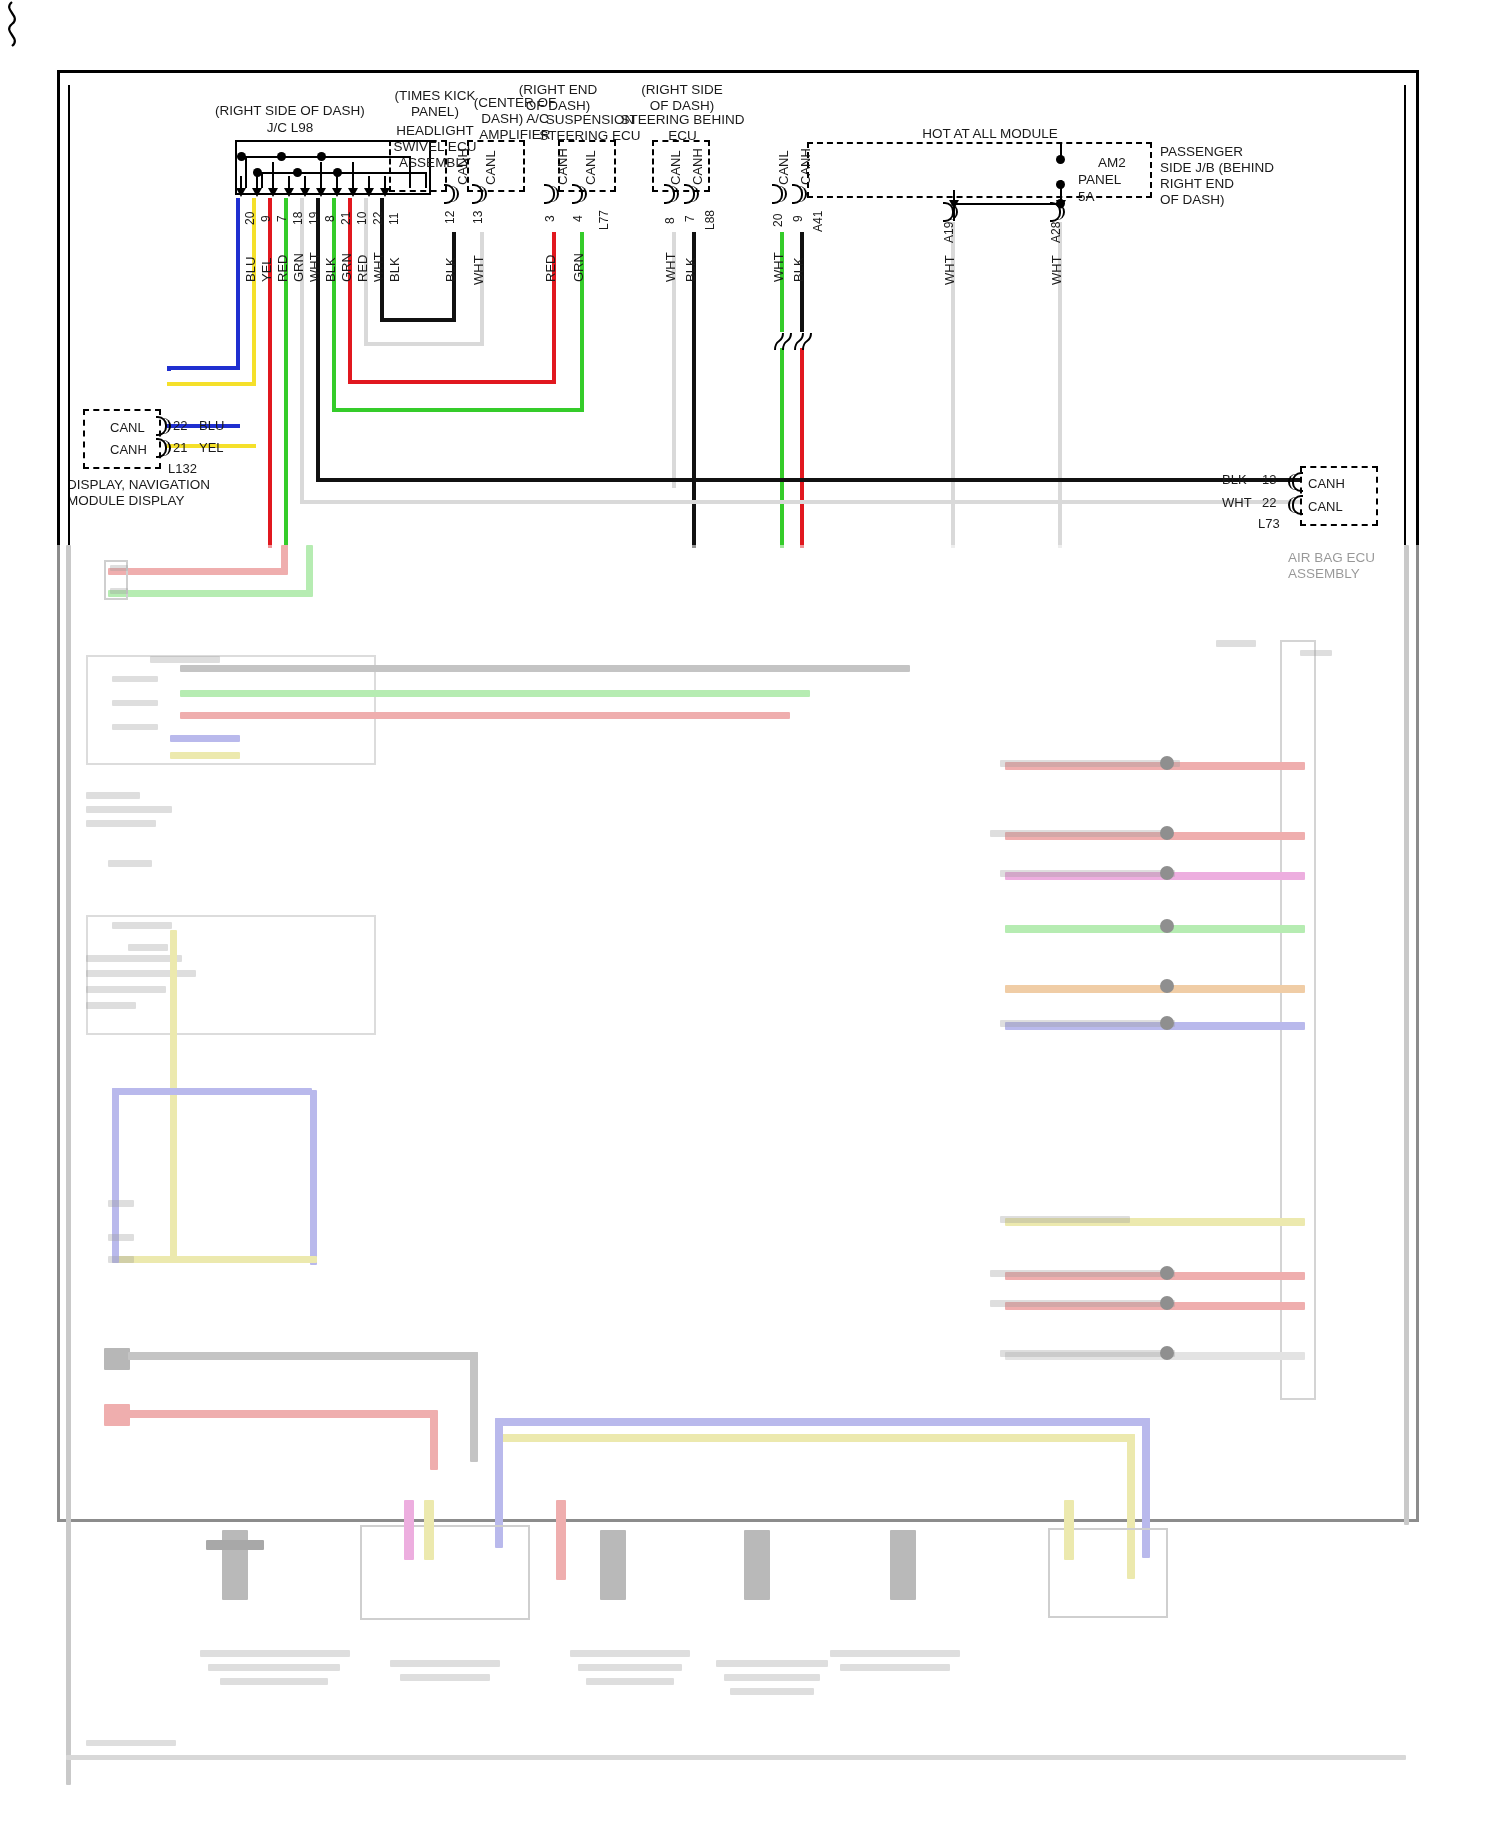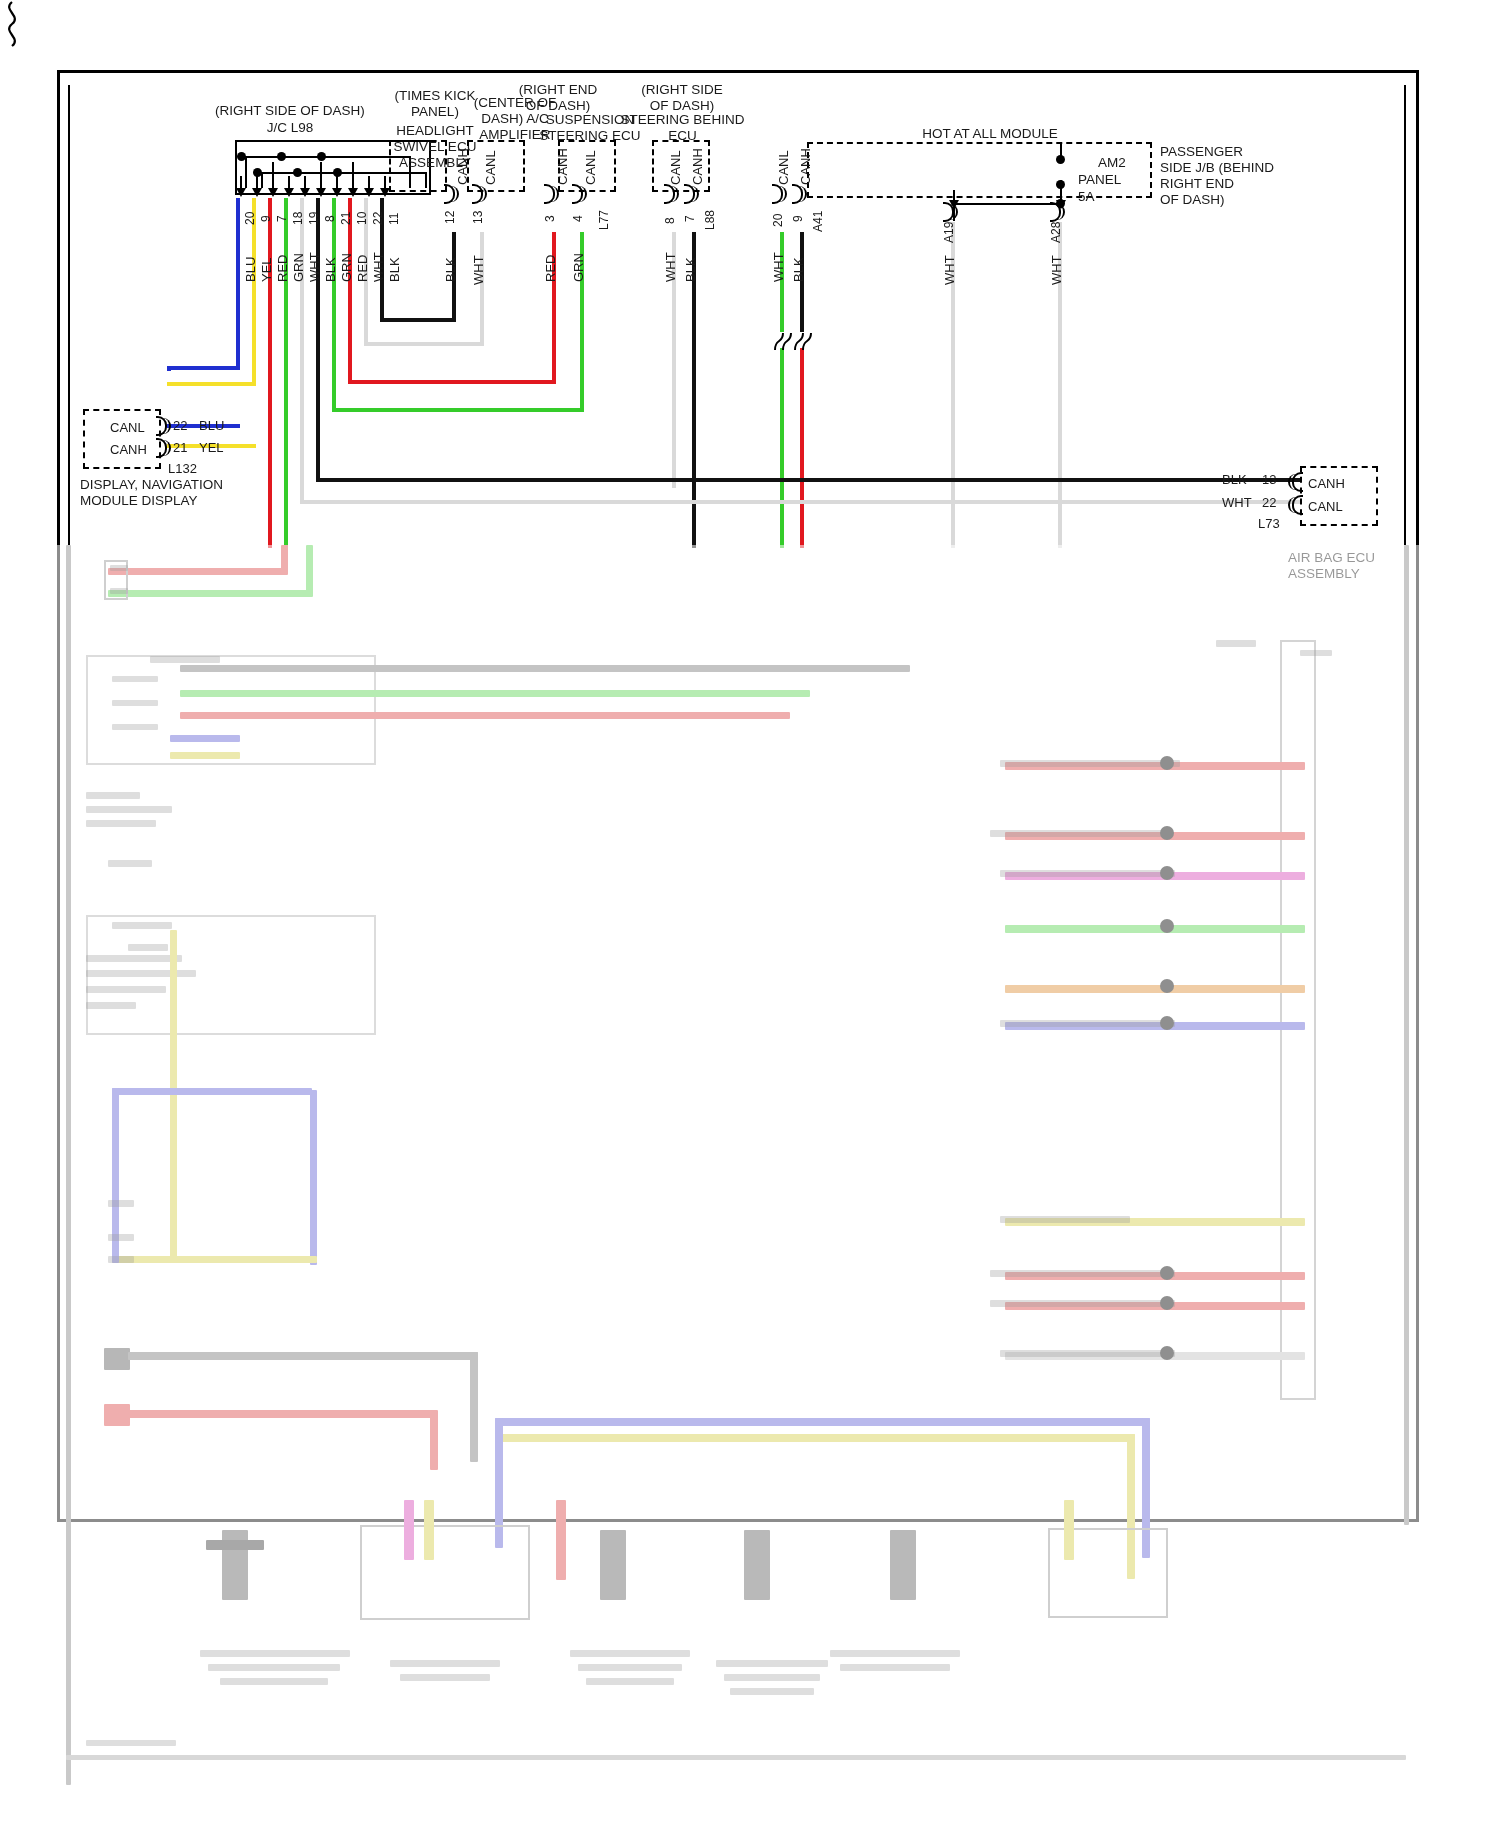--- a/index.html
+++ b/index.html
@@ -295,21 +295,21 @@
   <div class="dash" style="left:83px;top:409px;width:78px;height:60px;"></div>
   <div class="pin" style="left:158px;top:418px;"></div>
   <div class="pin" style="left:158px;top:440px;"></div>
   <div class="lbl" style="left:110px;top:420px;font-size:13px;">CANL</div>
   <div class="lbl" style="left:110px;top:442px;font-size:13px;">CANH</div>
   <div class="lbl" style="left:173px;top:418px;font-size:13px;">22</div>
   <div class="lbl" style="left:173px;top:440px;font-size:13px;">21</div>
   <div class="lbl" style="left:199px;top:418px;font-size:13px;">BLU</div>
   <div class="lbl" style="left:199px;top:440px;font-size:13px;">YEL</div>
   <div class="lbl" style="left:168px;top:461px;font-size:13px;">L132</div>
-  <div class="lbl" style="left:80px;top:477px;font-size:13.5px;">DISPLAY, NAVIGATION
+  <div class="lbl" style="left:67px;top:477px;font-size:13.5px;">DISPLAY, NAVIGATION
 MODULE DISPLAY</div>
 
   <div class="dash" style="left:1300px;top:466px;width:78px;height:60px;"></div>
   <div class="pin" style="left:1288px;top:474px;transform:scaleX(-1);"></div>
   <div class="pin" style="left:1288px;top:497px;transform:scaleX(-1);"></div>
   <div class="lbl" style="left:1308px;top:476px;font-size:13px;">CANH</div>
   <div class="lbl" style="left:1308px;top:499px;font-size:13px;">CANL</div>
   <div class="lbl" style="left:1262px;top:472px;font-size:13px;">13</div>
   <div class="lbl" style="left:1262px;top:495px;font-size:13px;">22</div>
   <div class="lbl" style="left:1222px;top:472px;font-size:13px;">BLK</div>

